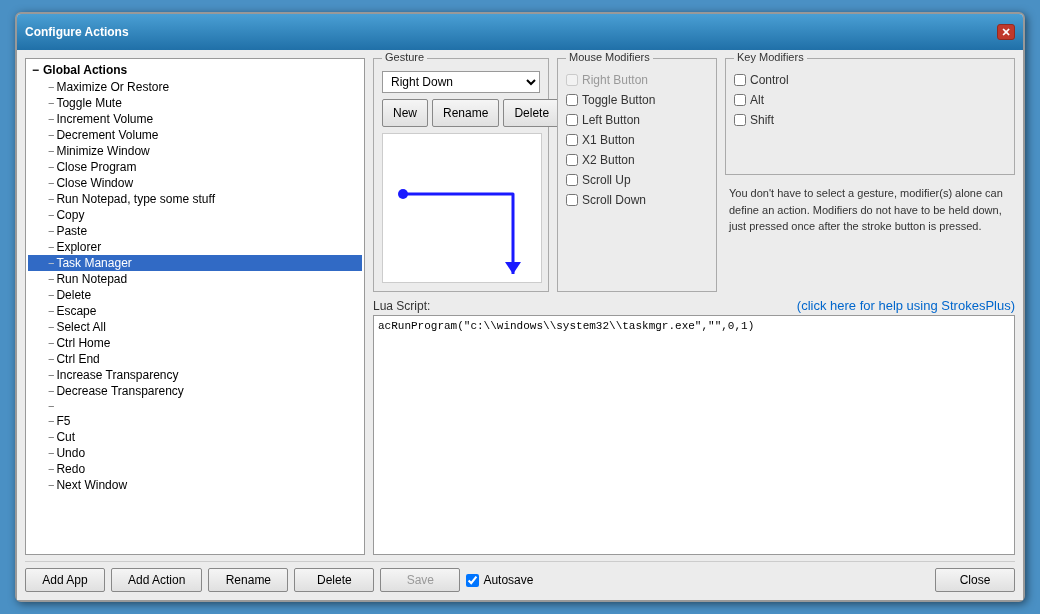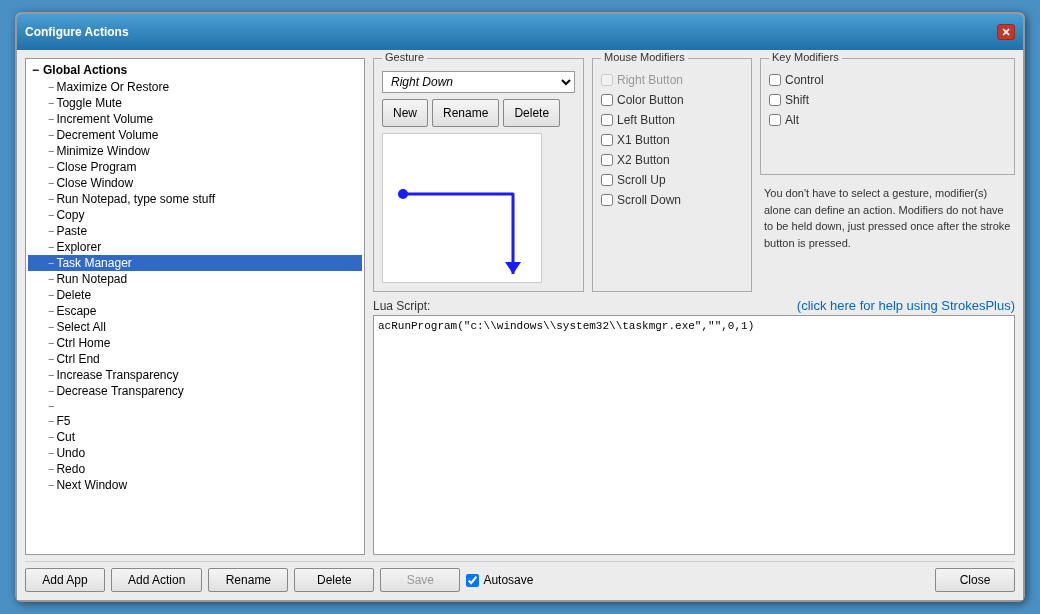--- a/index.html
+++ b/index.html
@@ -150,33 +150,32 @@
       position: absolute;
       top: -8px;
       left: 8px;
       background: #ececec;
       padding: 0 3px;
       font-size: 11px;
       color: #333;
     }
 
     .gesture-box {
-      width: 211px;
+      width: 176px;
     }
 
     .gesture-dropdown {
       width: 100%;
       margin-bottom: 6px;
       margin-top: 8px;
       padding: 2px 4px;
       border: 1px solid #999;
       background: white;
       cursor: pointer;
       font-size: 12px;
-      font-style: italic;
     }
 
     .gesture-buttons {
       display: flex;
       gap: 4px;
       margin-bottom: 6px;
     }
 
     .btn {
       padding: 6px 10px;
@@ -505,21 +504,21 @@
 
           <div class="group-box mouse-modifiers-box">
             <span class="group-label">Mouse Modifiers</span>
             <div id="mouse-modifiers-list" style="margin-top:8px;">
                 <div class="checkbox-row disabled">
                   <input type="checkbox" disabled="" style="">
                   <label>Right Button</label>
                 </div>
                 <div class="checkbox-row">
                   <input type="checkbox" style="">
-                  <label>Color Button</label>
+                  <label>Toggle Button</label>
                 </div>
                 <div class="checkbox-row">
                   <input type="checkbox" style="">
                   <label>Left Button</label>
                 </div>
                 <div class="checkbox-row">
                   <input type="checkbox" style="">
                   <label>X1 Button</label>
                 </div>
                 <div class="checkbox-row">
@@ -540,25 +539,25 @@
           <div style="display:flex; flex-direction:column; gap:6px; flex:1;">
             <div class="group-box key-modifiers-box">
               <span class="group-label">Key Modifiers</span>
               <div id="key-modifiers-list" style="margin-top:8px;">
                   <div class="checkbox-row">
                     <input type="checkbox" style="">
                     <label>Control</label>
                   </div>
                   <div class="checkbox-row">
                     <input type="checkbox" style="">
-                    <label>Shift</label>
+                    <label>Alt</label>
                   </div>
                   <div class="checkbox-row">
                     <input type="checkbox" style="">
-                    <label>Alt</label>
+                    <label>Shift</label>
                   </div>
                 </div>
             </div>
             <div class="info-text">You don't have to select a gesture, modifier(s) alone can define an action. Modifiers do not have to be held down, just pressed once after the stroke button is pressed.</div>
           </div>
 
         </div>
 
         <div class="lua-section">
           <div class="lua-header">

